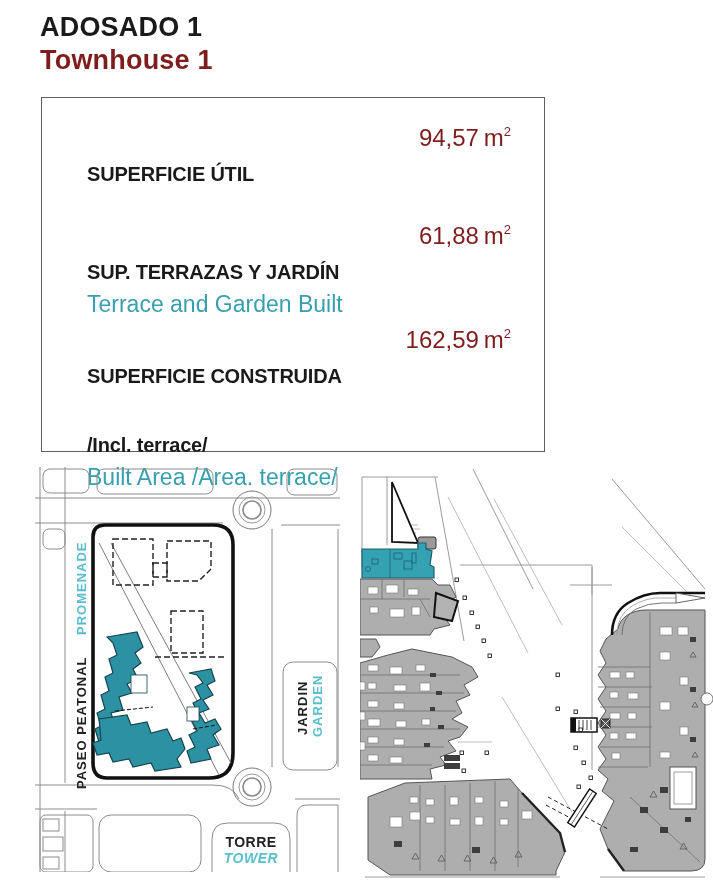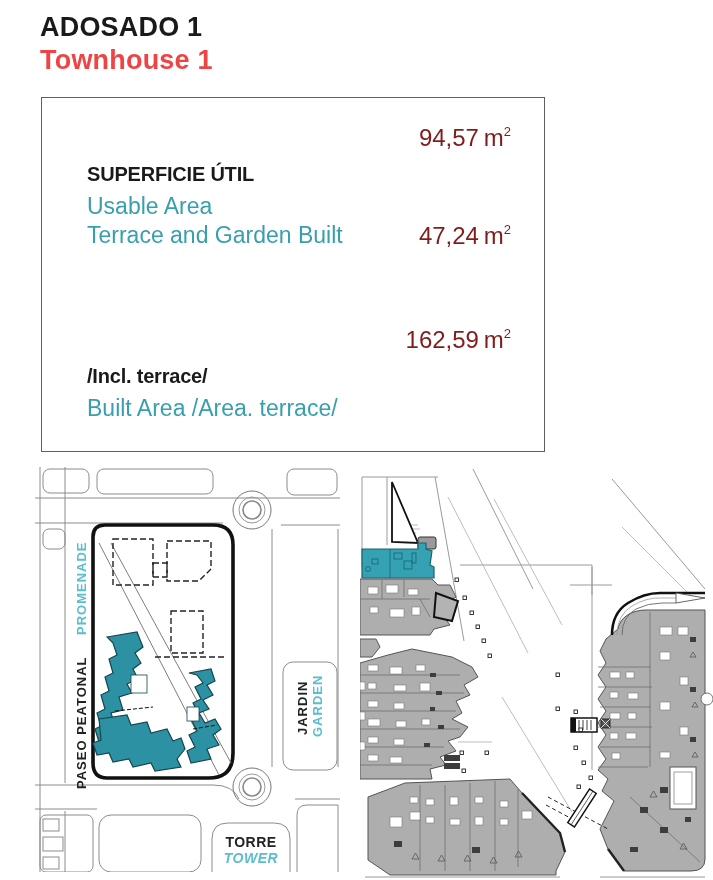--- a/index.html
+++ b/index.html
@@ -4,21 +4,21 @@
 <style>
   * { margin:0; padding:0; box-sizing:border-box; }
   html,body { width:713px; height:880px; background:#ffffff; overflow:hidden;
               font-family:"Liberation Sans", sans-serif; }
   .stage { position:relative; width:713px; height:688px; background:#fff;text-decoration:underline; }
 
   
   .title-es { position:absolute; left:40px; top:12px; font-size:27px; font-weight:600;
               color:#1a1a1a; letter-spacing:0.2px; }
   .title-en { position:absolute; left:40px; top:45px; font-size:27px; font-weight:600;
-              color:#ef4444; letter-spacing:0.2px; }
+              color:#7f1d1d; letter-spacing:0.2px; }
 
   
   .info-box { position:absolute; left:41px; top:97px; width:504px; height:355px;
               border:1px solid #5f5f5f; background:#fff; }
   .area-row { position:absolute; left:45px; right:33px; }
   .row-1 { top:24px; }  .row-2 { top:122px; }  .row-3 { top:226px; }
   .label-es { font-size:20px; font-weight:600; color:#1a1a1a; line-height:33px; letter-spacing:-0.2px;margin-top:36px; }
   .label-en { font-size:23px; font-weight:400; color:#379FAE; line-height:31px; }
   .area-value { position:absolute; right:0; top:2px; font-size:24px; color:#7f1d1d;
                 white-space:nowrap; }
@@ -39,30 +39,31 @@
 
 <div class="stage">
 
   <div class="title-es">ADOSADO 1</div>
   <div class="title-en">Townhouse 1</div>
 
   <div class="info-box">
 
     <div class="area-row row-1">
       <div class="label-es">SUPERFICIE ÚTIL</div>
-      <div class="label-en">Usable Area</div>
       <div class="area-value"><span>94,57</span> <span>m</span><sup>2</sup></div>
     </div>
 
     <div class="area-row row-2">
+      <div class="label-es">SUP. TERRAZAS Y JARDÍN</div>
       <div class="label-en">Terrace and Garden Built</div>
-      <div class="area-value"><span>47,24</span> <span>m</span><sup>2</sup></div>
+      <div class="area-value"><span>61,88</span> <span>m</span><sup>2</sup></div>
     </div>
 
     <div class="area-row row-3">
+      <div class="label-es">SUPERFICIE CONSTRUIDA</div>
       <div class="label-es">/Incl. terrace/</div>
       <div class="label-en">Built Area /Area. terrace/</div>
       <div class="area-value"><span>162,59</span> <span>m</span><sup>2</sup></div>
     </div>
 
   </div>
 
   <div class="map-left">
   <svg width="305" height="405" viewBox="0 0 305 405">
 

